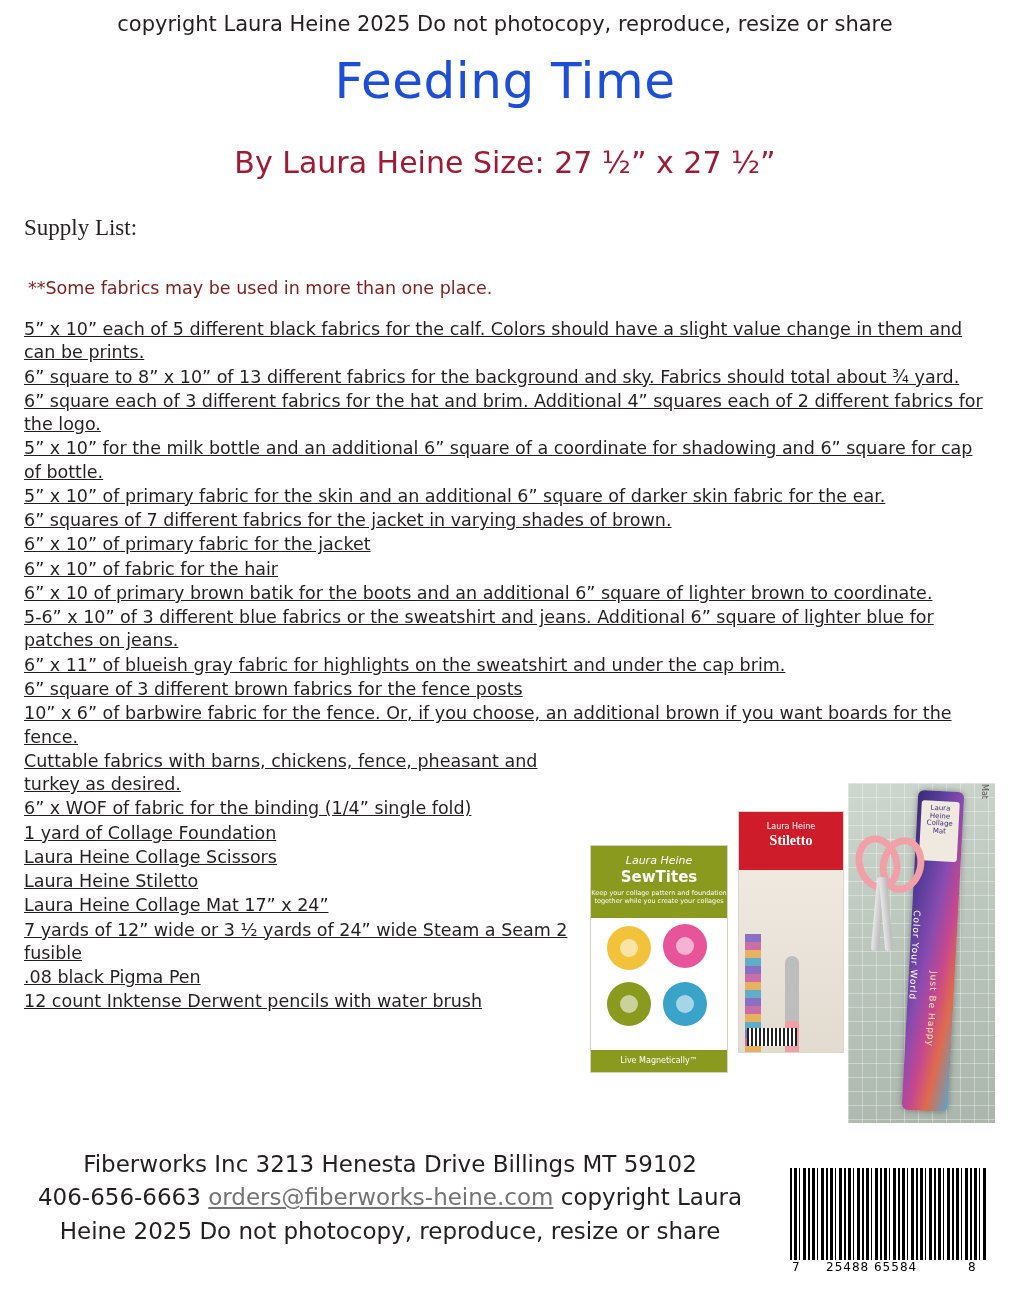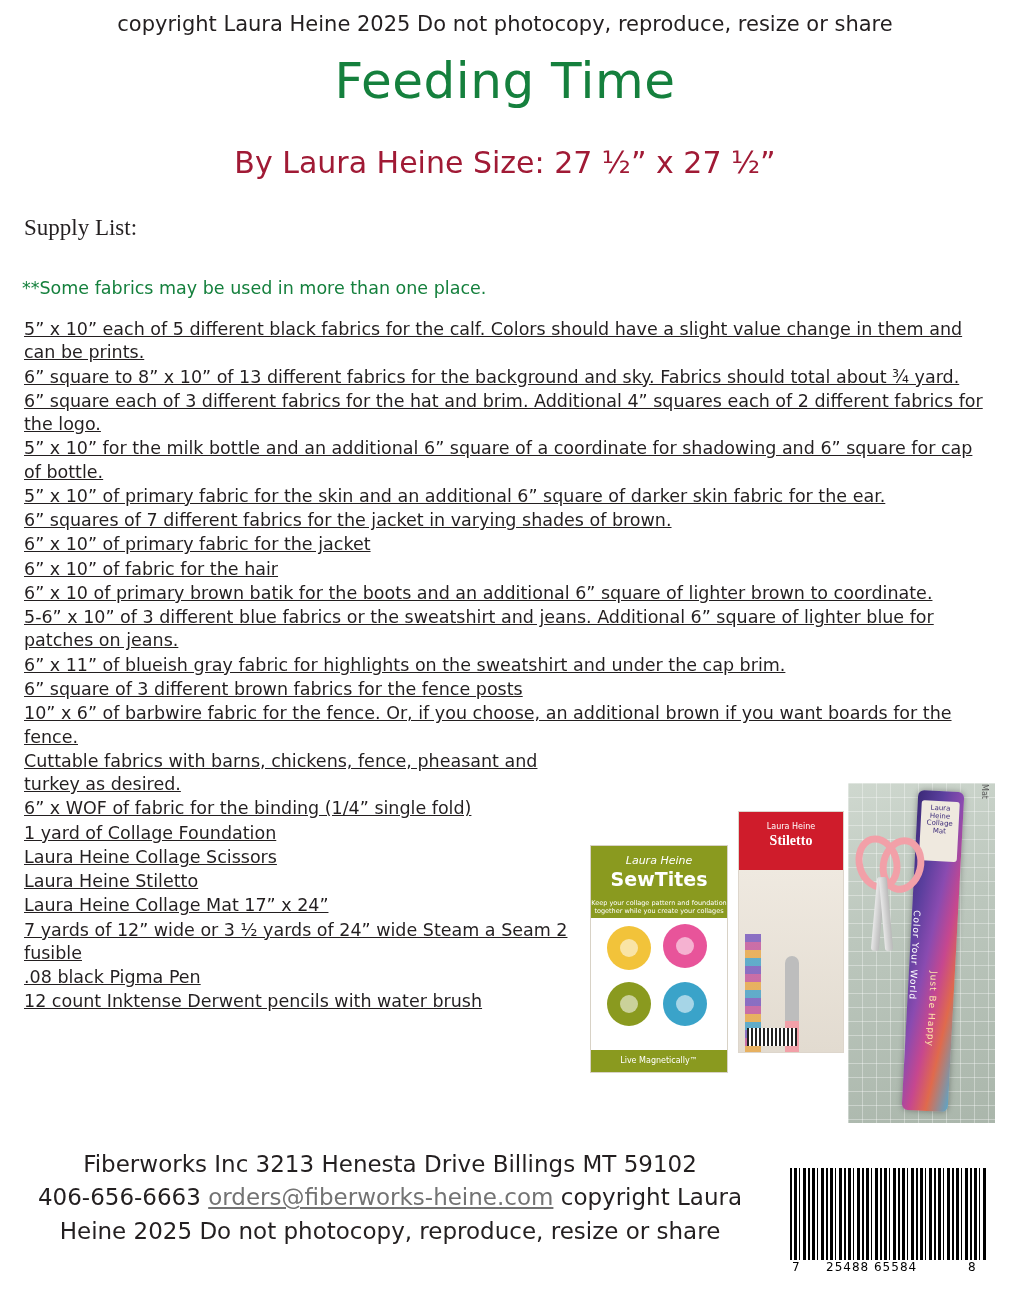--- a/index.html
+++ b/index.html
@@ -30,21 +30,21 @@
     color: #231f20;
     font-family: "DejaVu Sans", sans-serif;
   }
   .title {
     position: absolute;
     top: 52px;
     left: 0;
     width: 1010px;
     text-align: center;
     font-size: 50px;
-    color: #15803d;
+    color: #1d4ed8;
     font-family: "DejaVu Sans", sans-serif;
     letter-spacing: 0.5px;
   }
   .subtitle {
     position: absolute;
     top: 145px;
     left: 0;
     width: 1010px;
     text-align: center;
     font-size: 30px;
@@ -55,24 +55,24 @@
     position: absolute;
     top: 215px;
     left: 24px;
     font-size: 23px;
     color: #231f20;
     font-family: Liberation Serif, serif;
   }
   .note-line {
     position: absolute;
     top: 278px;
-    left: 22px;
+    left: 28px;
     font-size: 17.5px;
     font-family: "DejaVu Sans", sans-serif;
-    color: #15803d;
+    color: #7f1d1d;
   }
   .supply-list {
     position: absolute;
     top: 318px;
     left: 24px;
     width: 960px;
     font-size: 17.5px;
     line-height: 1.33;
     font-family: "DejaVu Sans", sans-serif;
     color: #231f20;
@@ -266,22 +266,22 @@
   }
   .st-head {
     position: absolute;
     left: 0; top: 0; width: 100%; height: 72px;
     background: #8a9a1f;
     color: #ffffff;
     font-family: "DejaVu Sans", sans-serif;
     text-align: center;
   }
   .st-head .brand { font-size: 11px; margin-top: 8px; font-style: italic; }
-  .st-head .name { font-size: 19px; font-weight: bold; margin-top: 1px; }
-  .st-head .blurb { font-size: 6.5px; line-height: 1.25; margin-top: 9px; padding: 0 0; }
+  .st-head .name { font-size: 15px; font-weight: bold; margin-top: 1px; }
+  .st-head .blurb { font-size: 6.5px; line-height: 1.25; margin-top: 3px; padding: 0 0; }
   .st-flowers {
     position: absolute;
     left: 0; top: 74px; width: 100%; height: 124px;
   }
   .flower {
     position: absolute;
     width: 44px; height: 44px;
     border-radius: 50%;
   }
   .f1 { left: 16px; top: 6px;  background: #f2c33a; }

